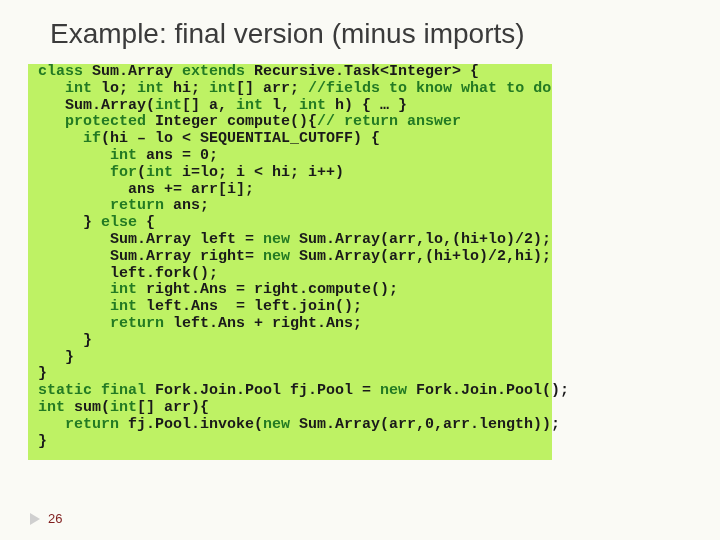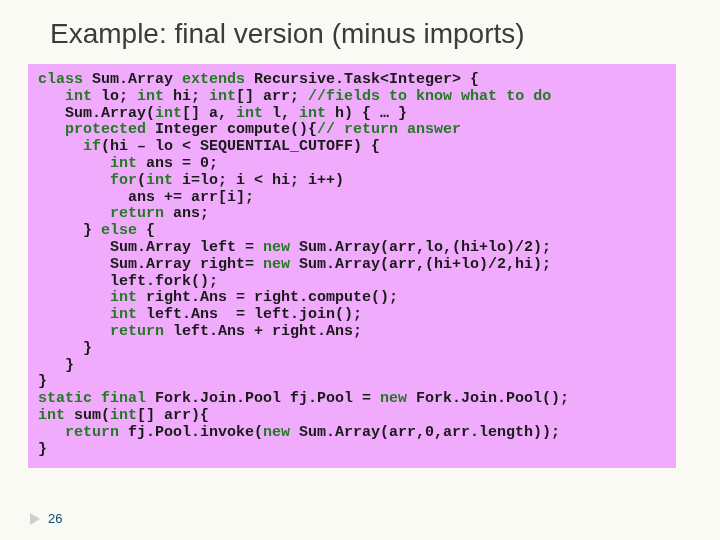--- a/index.html
+++ b/index.html
@@ -12,42 +12,42 @@
     overflow: hidden;
     position: relative;
   }
   .title {
     font-size: 28px;
     color: #3b3b3b;
     padding: 18px 8px 0 50px;
     font-weight: normal;
   }
   .codebox {
-    background: #f0abfc;
+    background: #bef264;
     margin: 14px 28px 0 28px;
-    padding: 8px 10px 10px 10px;
-    width: 648px;
+    padding: 0 10px 10px 10px;
+    width: 524px;
     box-sizing: border-box;
   }
   .code {
     font-family: "Courier New", Courier, monospace;
     font-size: 15px;
     font-weight: bold;
     line-height: 1.12;
     white-space: pre;
     color: #1a1a1a;
   }
   .kw { color: #237a23; }
   .cm { color: #237a23; }
   .pagenum {
     position: absolute;
     left: 48px;
     bottom: 14px;
     font-size: 13px;
-    color: #0c4a6e;
+    color: #7f1d1d;
   }
   .arrow {
     position: absolute;
     left: 30px;
     bottom: 15px;
     width: 0; height: 0;
     border-top: 6px solid transparent;
     border-bottom: 6px solid transparent;
     border-left: 10px solid #cfcfcf;
   }

